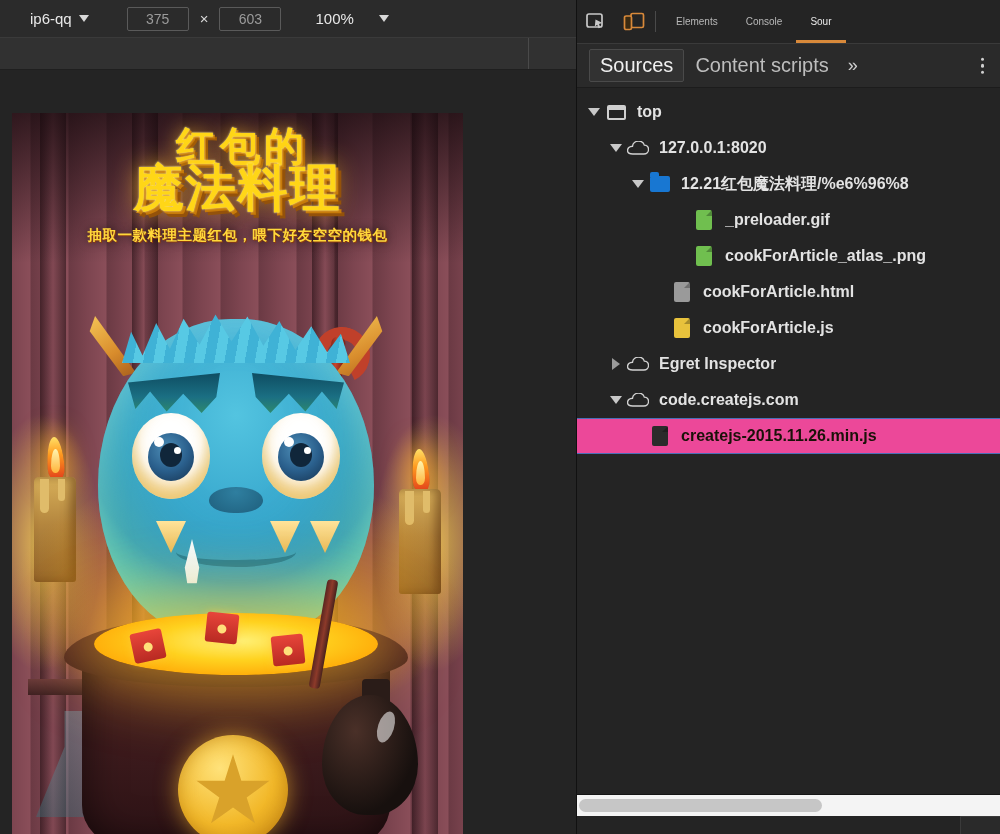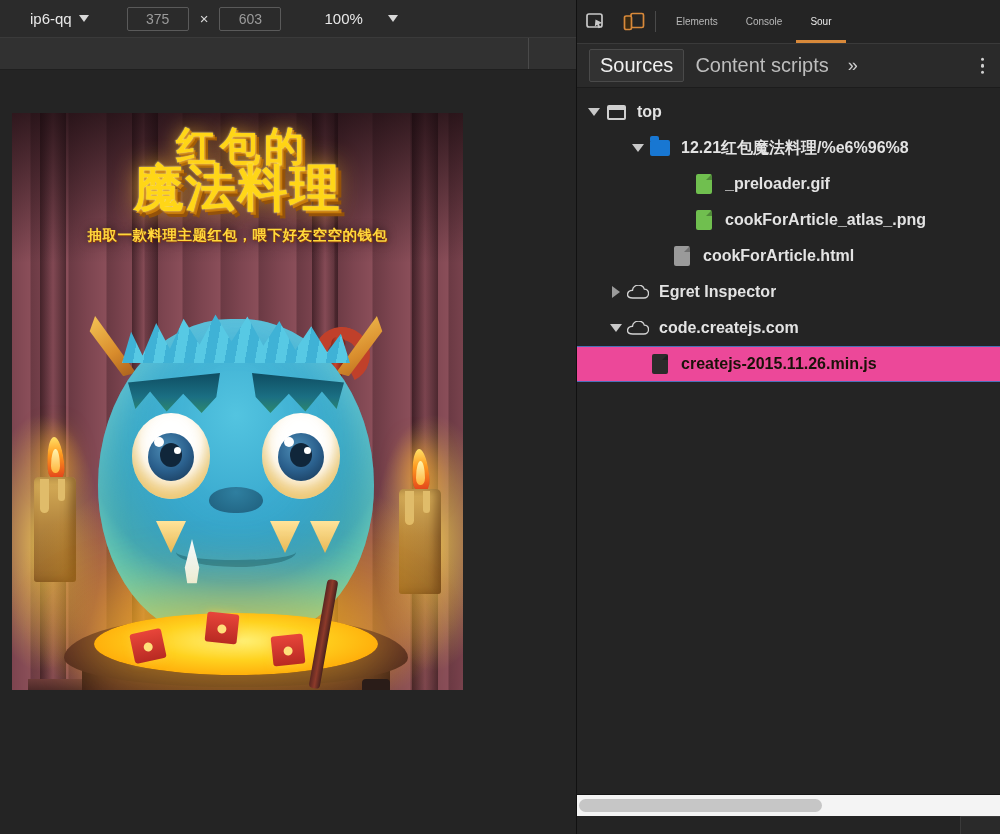--- a/index.html
+++ b/index.html
@@ -8,21 +8,21 @@
     overflow: hidden;
     background: #242424;
     font-family: "Liberation Sans", sans-serif;
   }
 
   #app { position: relative; width: 1000px; height: 834px; display: flex; }
 
   
   #left-pane {
     position: relative;
-    width: 576px; height: 690px;
+    width: 576px; height: 834px;
     background: #242424;
     overflow: hidden;
   }
 
   
   #device-toolbar {
     height: 38px;
     background: #2b2b2b;
     border-bottom: 1px solid #3a3a3a;
     display: flex; align-items: center;
@@ -51,21 +51,21 @@
     font-family: "Liberation Sans", sans-serif;
     outline: none;
   }
   .times-sym {
     color: #d8d8d8; font-size: 15px;
     margin: 0 11px;
   }
   .zoom-select {
     display: flex; align-items: center; gap: 25px;
     color: #e8e8e8; font-size: 15px;
-    margin-left: 43px;
+    margin-left: 34px;
     cursor: default;
   }
   #dev-sel-wrap { margin-right: 34px; }
 
   
   #strip2 {
     height: 32px;
     background: #313131;
     border-bottom: 1px solid #1f1f1f;
     display: flex;
@@ -638,20 +638,31 @@
     </div>
 
     <div id="dt-tree">
         <div class="node" style="padding-left: 8px;">
           <span class="tri down"></span>
           <span class="ico">
             <span class="ic-frame"></span>
           </span>
           <span class="lbl">top</span>
         </div>
+        <div class="node" style="padding-left: 30px;">
+          <span class="tri down"></span>
+          <span class="ico">
+            <span class="ic-cloud">
+              <svg width="22" height="14" viewBox="0 0 24 15">
+                <path d="M6.2 14h12.2c3 0 5.1-2.2 5.1-4.8 0-2.6-2-4.6-4.6-4.8C18.1 1.7 15.6 0 12.6 0 9.2 0 6.4 2.4 6 5.6 2.7 5.9.6 8 .6 10.3.6 12.5 2.7 14 6.2 14z" fill="none" stroke="#d2d2d2" stroke-width="1.5"></path>
+              </svg>
+            </span>
+          </span>
+          <span class="lbl">127.0.0.1:8020</span>
+        </div>
         <div class="node" style="padding-left: 52px;">
           <span class="tri down"></span>
           <span class="ico">
             <span class="ic-folder"></span>
           </span>
           <span class="lbl">12.21红包魔法料理/%e6%96%8</span>
         </div>
         <div class="node" style="padding-left: 96px;">
           <span class="tri"></span>
           <span class="ico">
@@ -665,20 +676,27 @@
             <span class="ic-file green"></span>
           </span>
           <span class="lbl">cookForArticle_atlas_.png</span>
         </div>
         <div class="node" style="padding-left: 74px;">
           <span class="tri"></span>
           <span class="ico">
             <span class="ic-file grey"></span>
           </span>
           <span class="lbl">cookForArticle.html</span>
+        </div>
+        <div class="node" style="padding-left: 74px;">
+          <span class="tri"></span>
+          <span class="ico">
+            <span class="ic-file yellow"></span>
+          </span>
+          <span class="lbl">cookForArticle.js</span>
         </div>
         <div class="node" style="padding-left: 30px;">
           <span class="tri right"></span>
           <span class="ico">
             <span class="ic-cloud">
               <svg width="22" height="14" viewBox="0 0 24 15">
                 <path d="M6.2 14h12.2c3 0 5.1-2.2 5.1-4.8 0-2.6-2-4.6-4.6-4.8C18.1 1.7 15.6 0 12.6 0 9.2 0 6.4 2.4 6 5.6 2.7 5.9.6 8 .6 10.3.6 12.5 2.7 14 6.2 14z" fill="none" stroke="#d2d2d2" stroke-width="1.5"></path>
               </svg>
             </span>
           </span>

